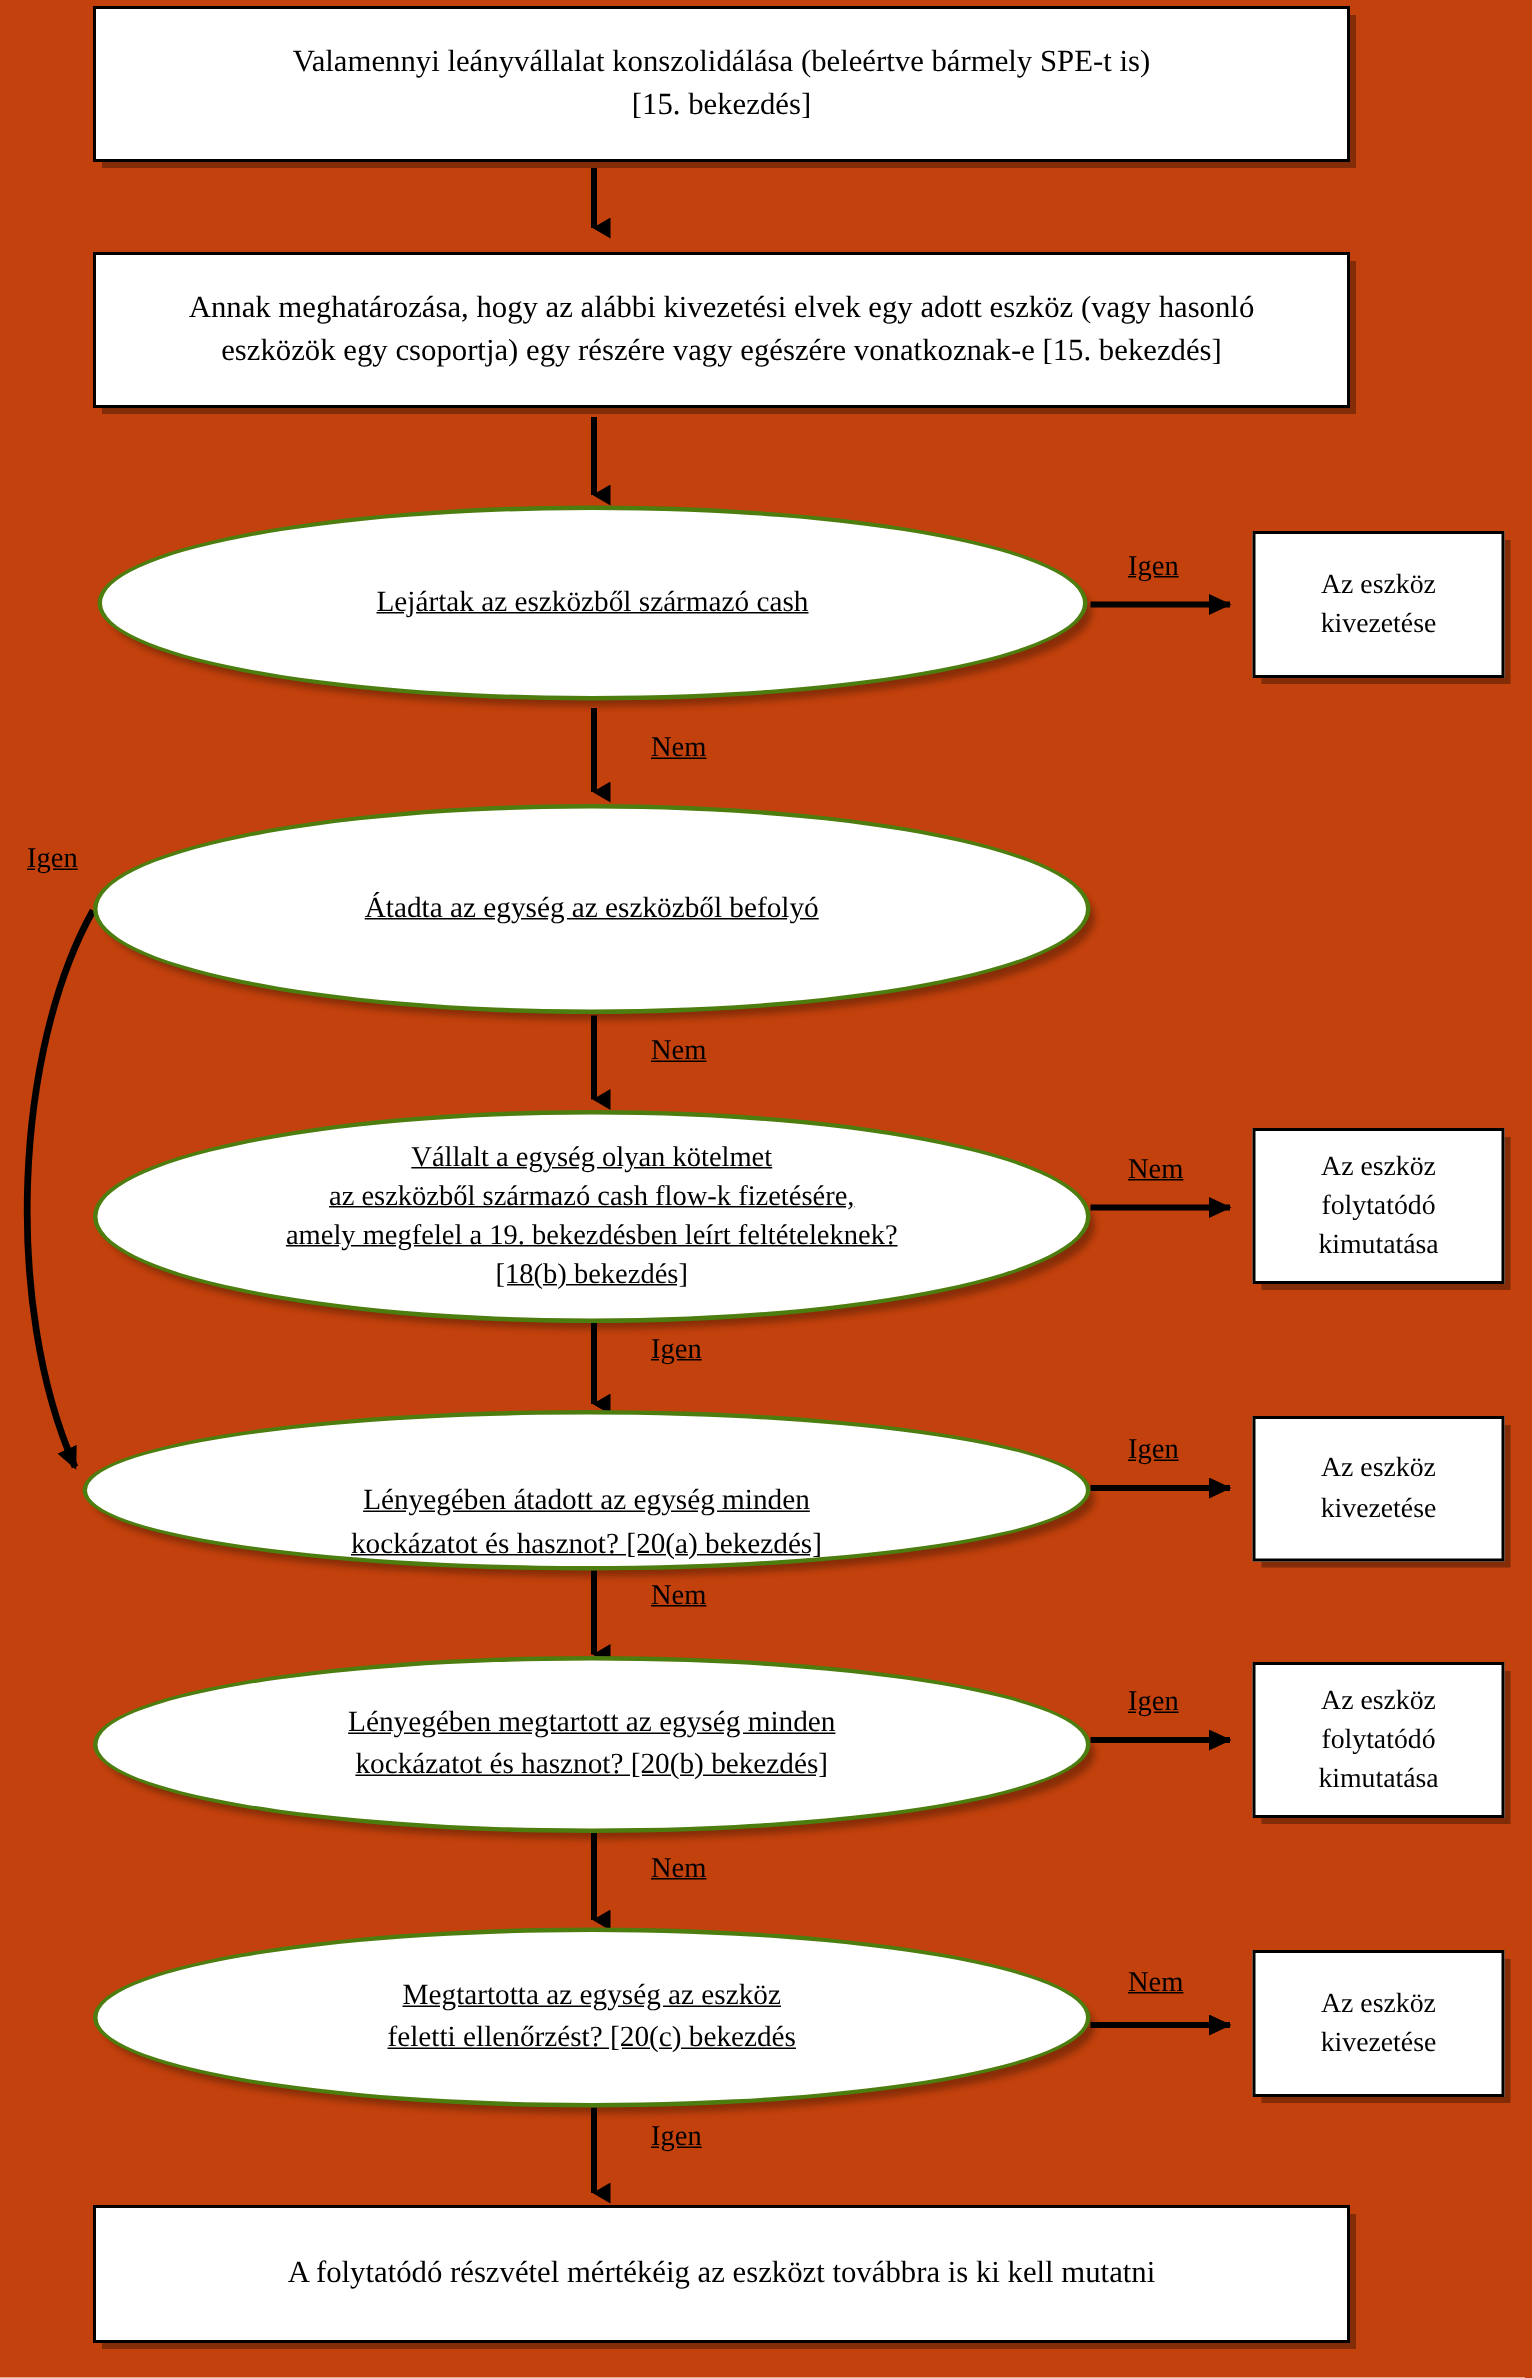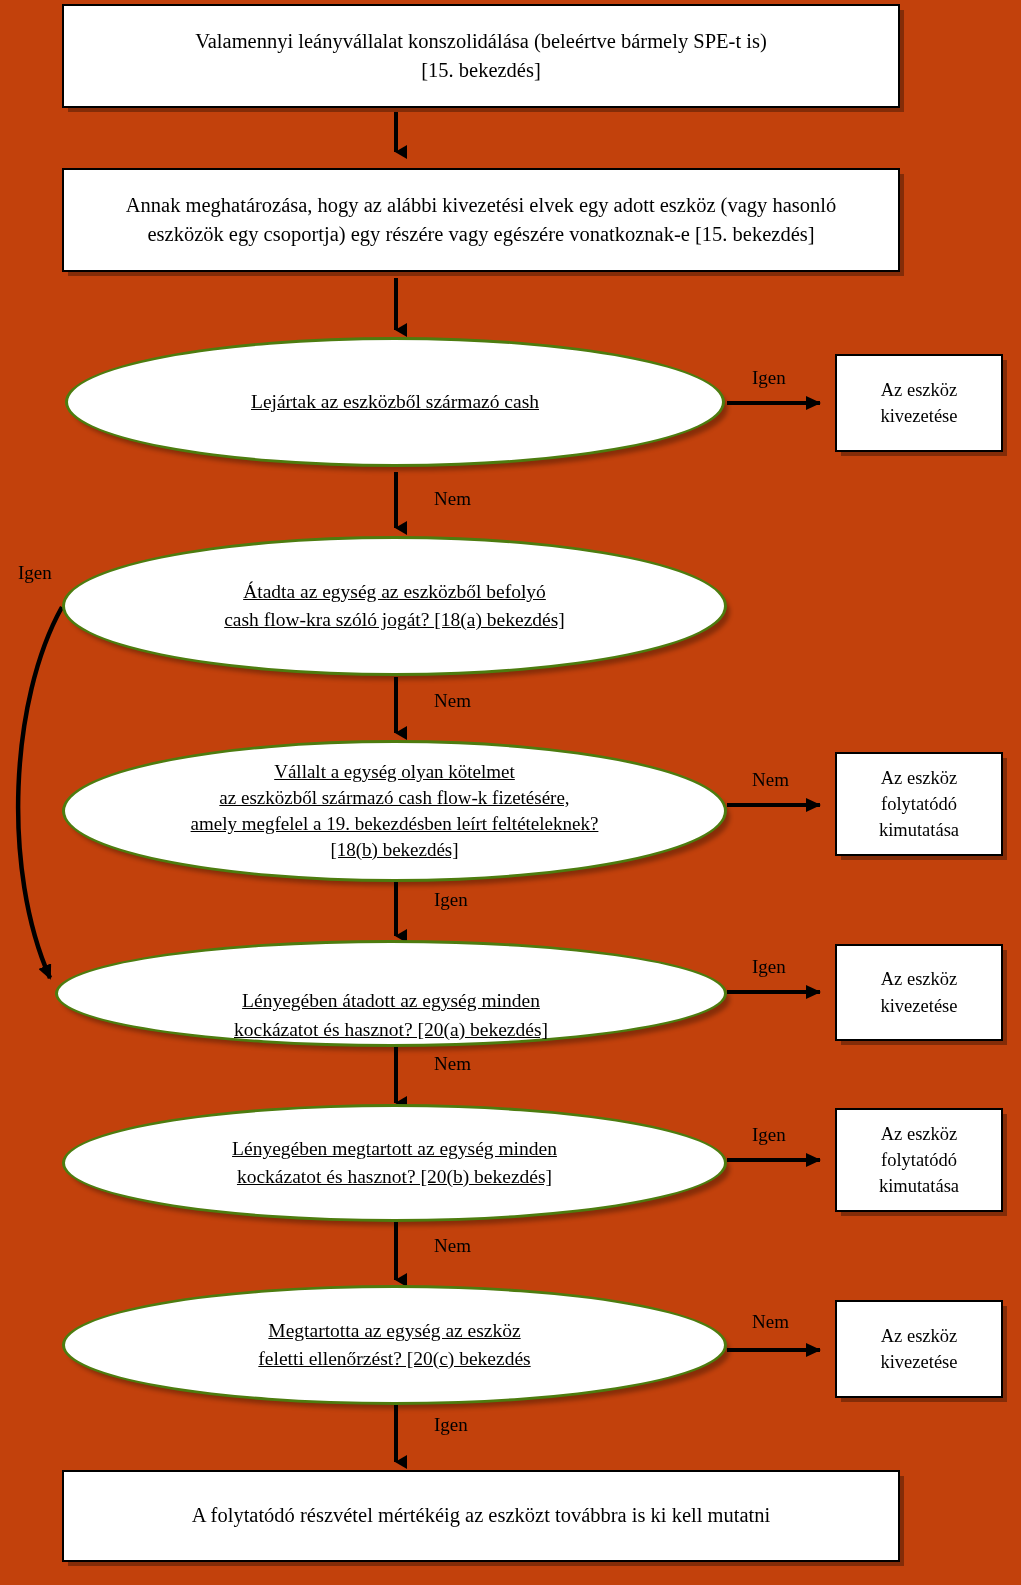--- a/index.html
+++ b/index.html
@@ -70,20 +70,21 @@
   }
   .ellipse.tall .txt { font-size: 19px; line-height: 1.36; }
 
   
   .elabel {
     position: absolute;
     font-size: 19px;
     line-height: 1;
     white-space: nowrap;
     z-index: 4;
+    text-decoration: underline;
   }
 </style>
 </head>
 <body>
 
 <div id="canvas">
 
   <svg id="edges" viewBox="0 0 1021 1585" width="1021" height="1585" xmlns="http://www.w3.org/2000/svg">
     <defs>
       <marker id="arrowDown" markerWidth="14" markerHeight="12" refX="7" refY="11" orient="auto" markerUnits="userSpaceOnUse">
@@ -145,21 +146,20 @@
 
   <div class="ellipse" style="left:65px; top:337px; width:660px; height:130px;">
     <div class="txt">
       <div>Lejártak az eszközből származó cash</div>
     </div>
   </div>
 
   <div class="ellipse" style="left:62px; top:536px; width:665px; height:140px;">
     <div class="txt">
       <div>Átadta az egység az eszközből befolyó</div>
-      <div>cash flow-kra szóló jogát? [18(a) bekezdés]</div>
     </div>
   </div>
 
   <div class="ellipse tall" style="left:62px; top:740px; width:665px; height:142px;">
     <div class="txt">
       <div>Vállalt a egység olyan kötelmet</div>
       <div>az eszközből származó cash flow-k fizetésére,</div>
       <div>amely megfelel a 19. bekezdésben leírt feltételeknek?</div>
       <div>[18(b) bekezdés]</div>
     </div>

